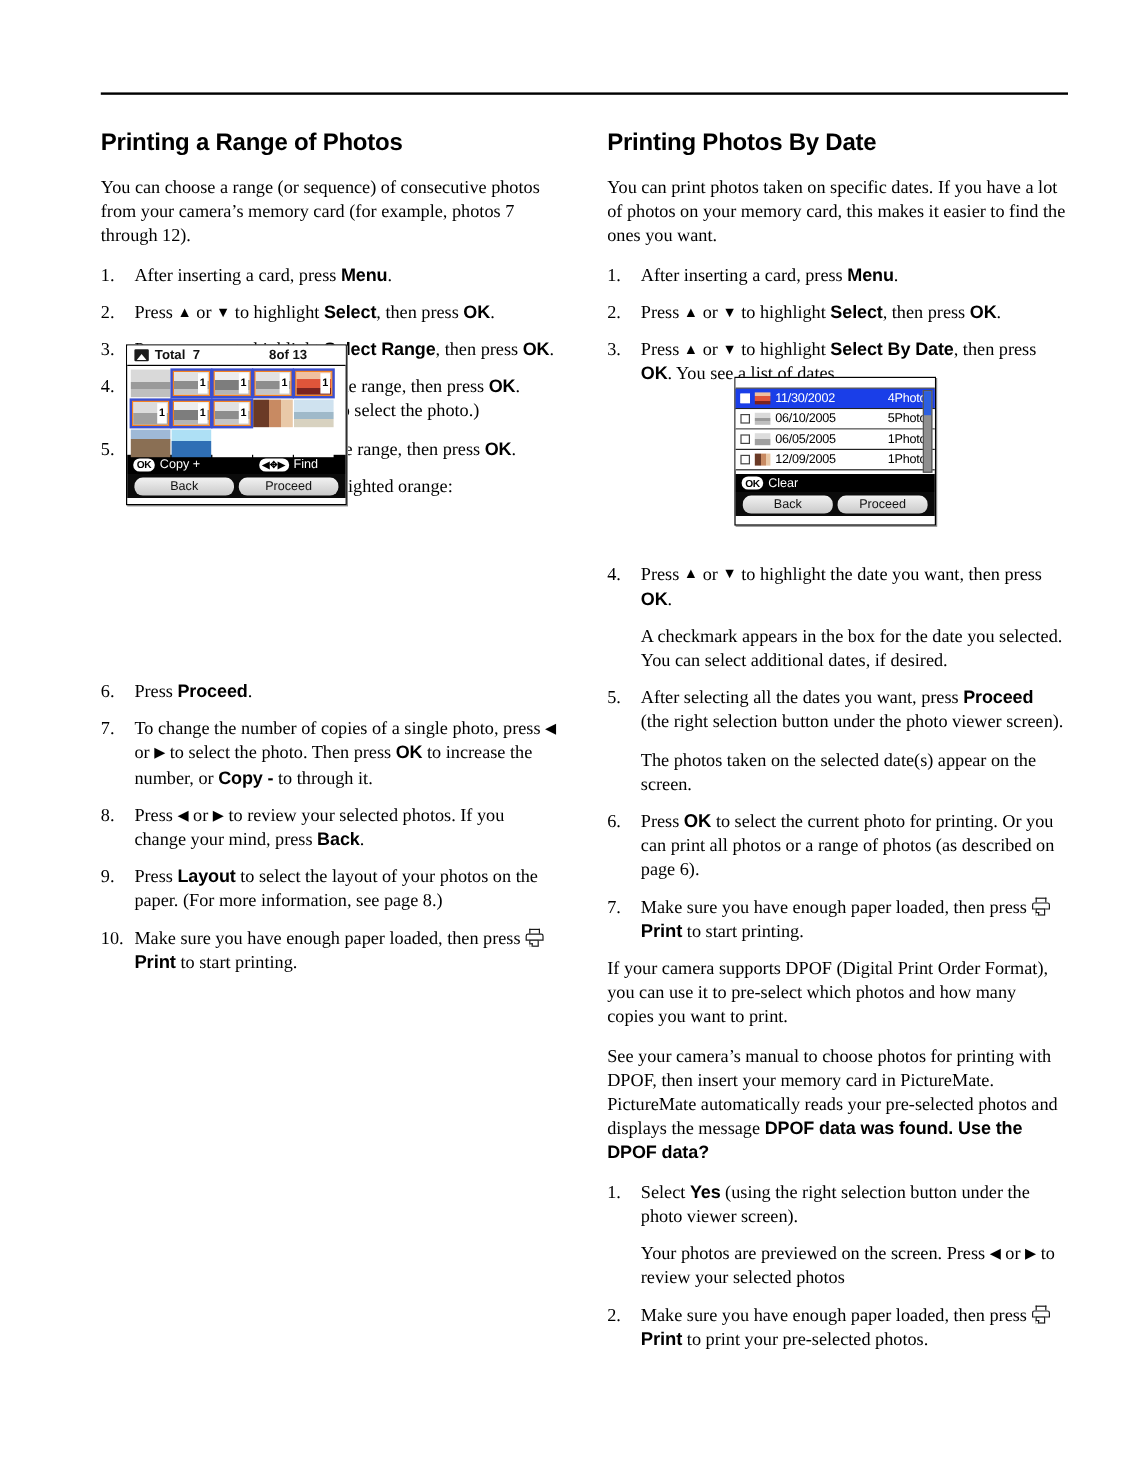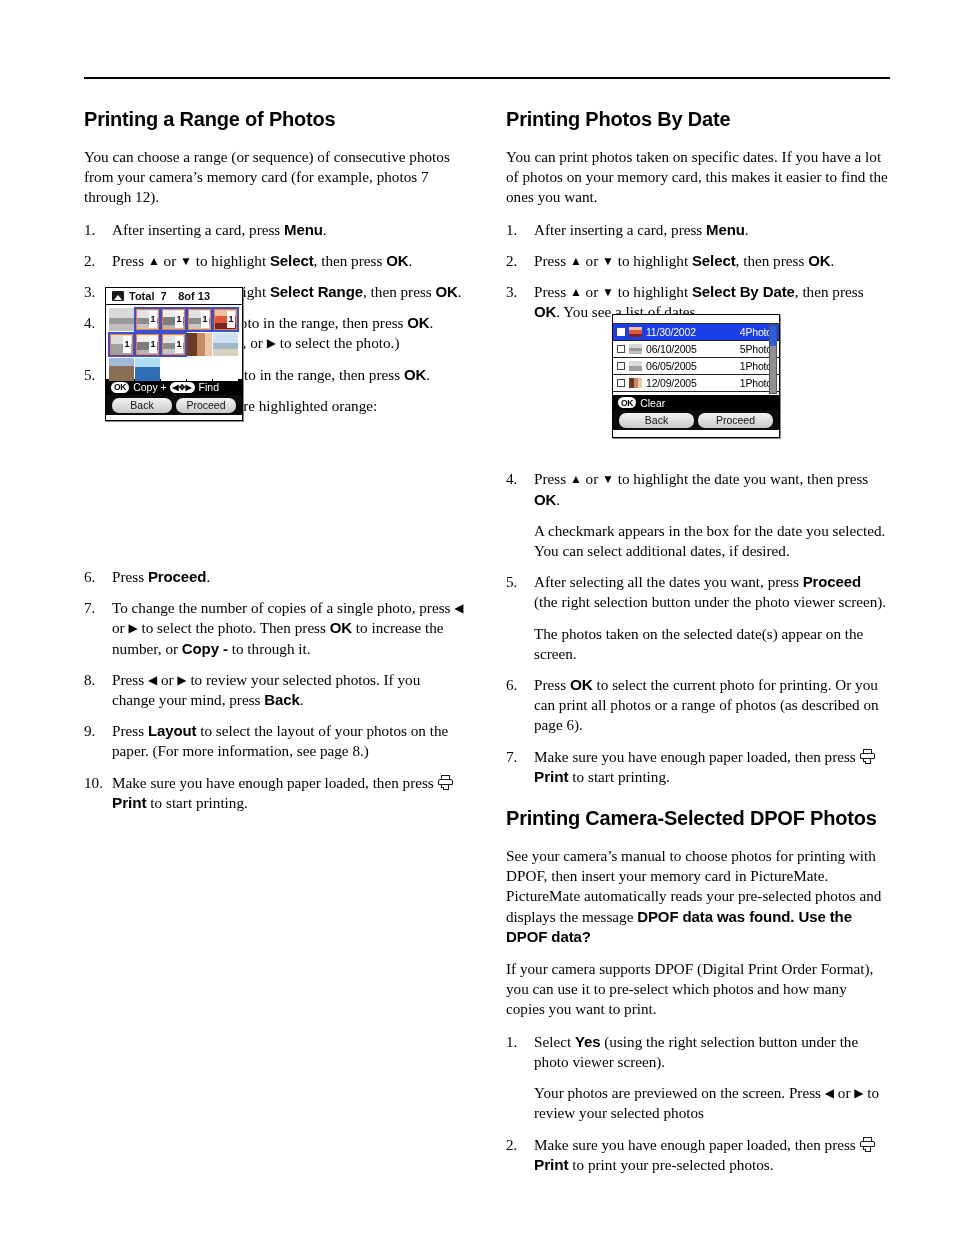--- a/index.html
+++ b/index.html
@@ -70,21 +70,21 @@
   .printer-icon { display:inline-block; width:15px; height:16px; position:relative; vertical-align:-3px; margin-right:2px; }
   .printer-icon .top { position:absolute; left:3px; top:0; width:9px; height:4px; border:1.4px solid #1a1a1a; border-bottom:none; background:#fff;}
   .printer-icon .mid { position:absolute; left:0; top:4px; width:15px; height:6px; border:1.4px solid #1a1a1a; background:#fff; border-radius:2px 2px 0 0;}
   .printer-icon .bot { position:absolute; left:3px; top:9px; width:8px; height:6px; border:1.4px solid #1a1a1a; background:#fff; }
   .printer-icon .notch { position:absolute; left:3px; top:12px; width:3px; height:3px; background:#fff; border-right:1.4px solid #1a1a1a; border-top:1.4px solid #1a1a1a; transform: skewX(0deg);}
 
   
   .lcd1 {
     position: absolute;
     left: 105px; top: 287px;
-    width: 138px; height: 134px;
+    width: 184px; height: 134px;
     background:#fff;
     border:1px solid #000;
     box-shadow: 1px 1px 0 #888;
     font-family:"Liberation Sans", sans-serif;
   }
   .lcd1 .hdr {
     height: 17px; background:#fff; border-bottom:1px solid #000;
     display:flex; align-items:center; padding:0 6px; font-size:11px; font-weight:600; color:#111;
   }
   .lcd1 .hdr .photo-ico {
@@ -290,25 +290,24 @@
         <span><span>Press </span><b class="ui big">OK</b><span> to select the current photo for printing. Or you can print all photos or a range of photos (as described on page 6).</span></span>
       </li>
 
       <li>
         <span class="num">7.</span>
         <span><span>Make sure you have enough paper loaded, then press </span><span class="printer-icon"><span class="top"></span><span class="mid"></span><span class="bot"></span><span class="notch"></span></span><b class="ui big">Print</b><span> to start printing.</span></span>
       </li>
 
     </ol>
 
-    <h2 class="sec tight">Printing Camera-Selected DPOF Photos</h2>
+
+    <p class="body">If your camera supports DPOF (Digital Print Order Format), you can use it to pre-select which photos and how many copies you want to print.</p>
 
     <p class="body"><span>See your camera’s manual to choose photos for printing with DPOF, then insert your memory card in PictureMate. PictureMate automatically reads your pre-selected photos and displays the message </span><b class="ui">DPOF data was found. Use the DPOF data?</b></p>
-
-    <p class="body">If your camera supports DPOF (Digital Print Order Format), you can use it to pre-select which photos and how many copies you want to print.</p>
 
     <ol class="steps">
       <li>
         <span class="num">1.</span>
         <span><span>Select </span><b class="ui">Yes</b><span> (using the right selection button under the photo viewer screen).</span></span>
         <div class="sub"><span>Your photos are previewed on the screen. Press </span><span class="arrow l"></span><span> or </span><span class="arrow r"></span><span> to review your selected photos</span></div>
       </li>
       <li>
         <span class="num">2.</span>
         <span><span>Make sure you have enough paper loaded, then press </span><span class="printer-icon"><span class="top"></span><span class="mid"></span><span class="bot"></span><span class="notch"></span></span><b class="ui big">Print</b><span> to print your pre-selected photos.</span></span>

